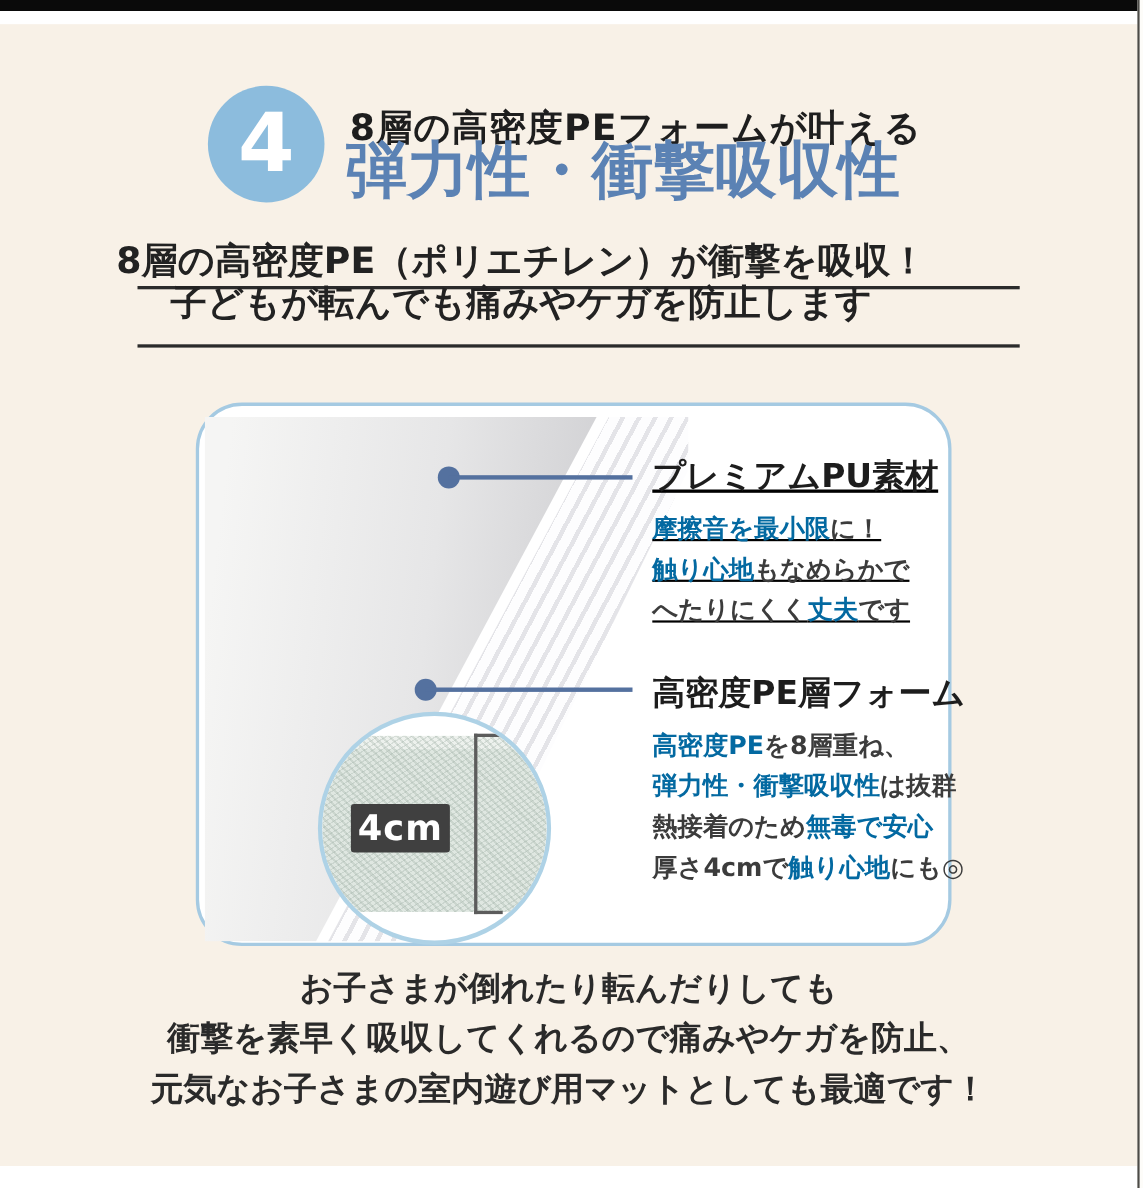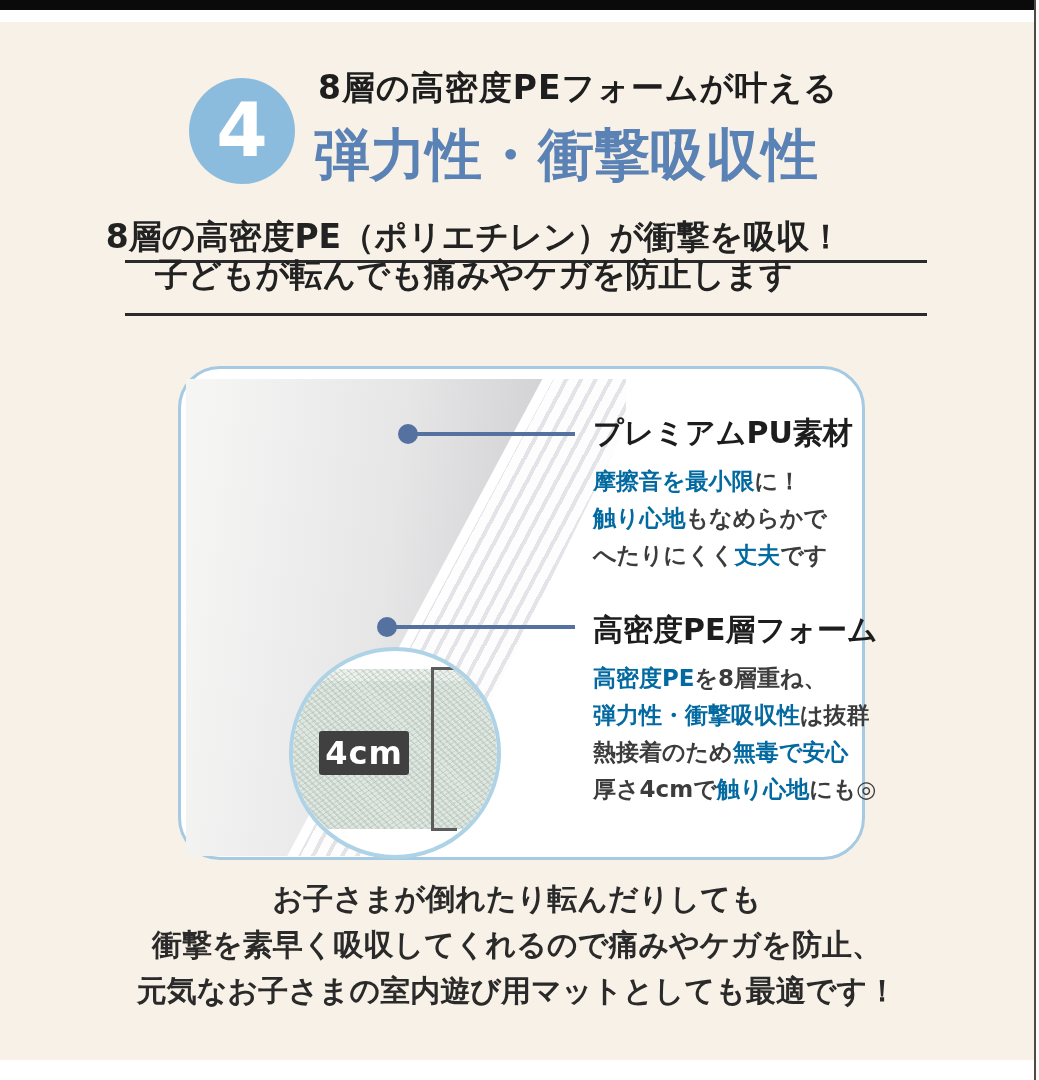--- a/index.html
+++ b/index.html
@@ -12,21 +12,21 @@
   .canvas{position:absolute;left:0;top:22px;width:1034px;height:1038px;background:#f8f1e7;}
   .right-line{position:absolute;left:1034px;top:0;width:2px;height:1080px;background:#4c4b47;}
   .right-sliver{position:absolute;left:1036px;top:0;width:3px;height:1080px;background:#fdfcf9;}
 
   
   .badge{
     position:absolute;left:189px;top:56px;width:106px;height:106px;border-radius:50%;
     background:#8cbcdd;display:flex;align-items:center;justify-content:center;
   }
   .badge span{color:#ffffff;font-size:74px;font-weight:700;line-height:1;margin-top:-2px;}
-  .kicker{position:absolute;left:318px;top:44px;font-size:33px;font-weight:700;color:#1e1e1e;letter-spacing:1px;white-space:nowrap;}
+  .kicker{position:absolute;left:318px;top:72px;font-size:33px;font-weight:700;color:#1e1e1e;letter-spacing:1px;white-space:nowrap;}
   .big-title{position:absolute;left:314px;top:96px;font-size:56px;font-weight:800;color:#5b82b4;letter-spacing:0;white-space:nowrap;}
 
   
   .sub{position:absolute;left:0;width:948px;text-align:center;font-size:33px;font-weight:700;color:#222222;white-space:nowrap;}
   .sub1{top:193px;}
   .sub2{top:231px;}
   .rule{position:absolute;left:125px;width:802px;height:3px;background:#2b2b2b;}
   .rule1{top:238px;}
   .rule2{top:291px;}
 
@@ -49,21 +49,21 @@
   
   .dot{position:absolute;width:20px;height:20px;border-radius:50%;background:#54719f;}
   .dot1{left:217px;top:55px;}
   .dot2{left:196px;top:248px;}
   .cline{position:absolute;height:4px;background:#54719f;}
   .cline1{left:227px;top:63px;width:167px;}
   .cline2{left:206px;top:256px;width:188px;}
 
   
   .callout{position:absolute;left:412px;width:268px;}
-  .callout1{top:44px;}
+  .callout1{top:44px;text-decoration:underline;}
   .callout2{top:241px;}
   .c-title{font-size:30px;font-weight:800;color:#1d1d1d;white-space:nowrap;margin-bottom:9px;}
   .c-line{font-size:23px;font-weight:600;color:#3c3c3c;line-height:37px;white-space:nowrap;}
   .hl{color:#0369a1;}
 
   
   .inset{
     position:absolute;left:108px;top:278px;width:212px;height:212px;border-radius:50%;
     background:#ffffff;border:4px solid #aed2e6;box-sizing:border-box;overflow:hidden;
   }

